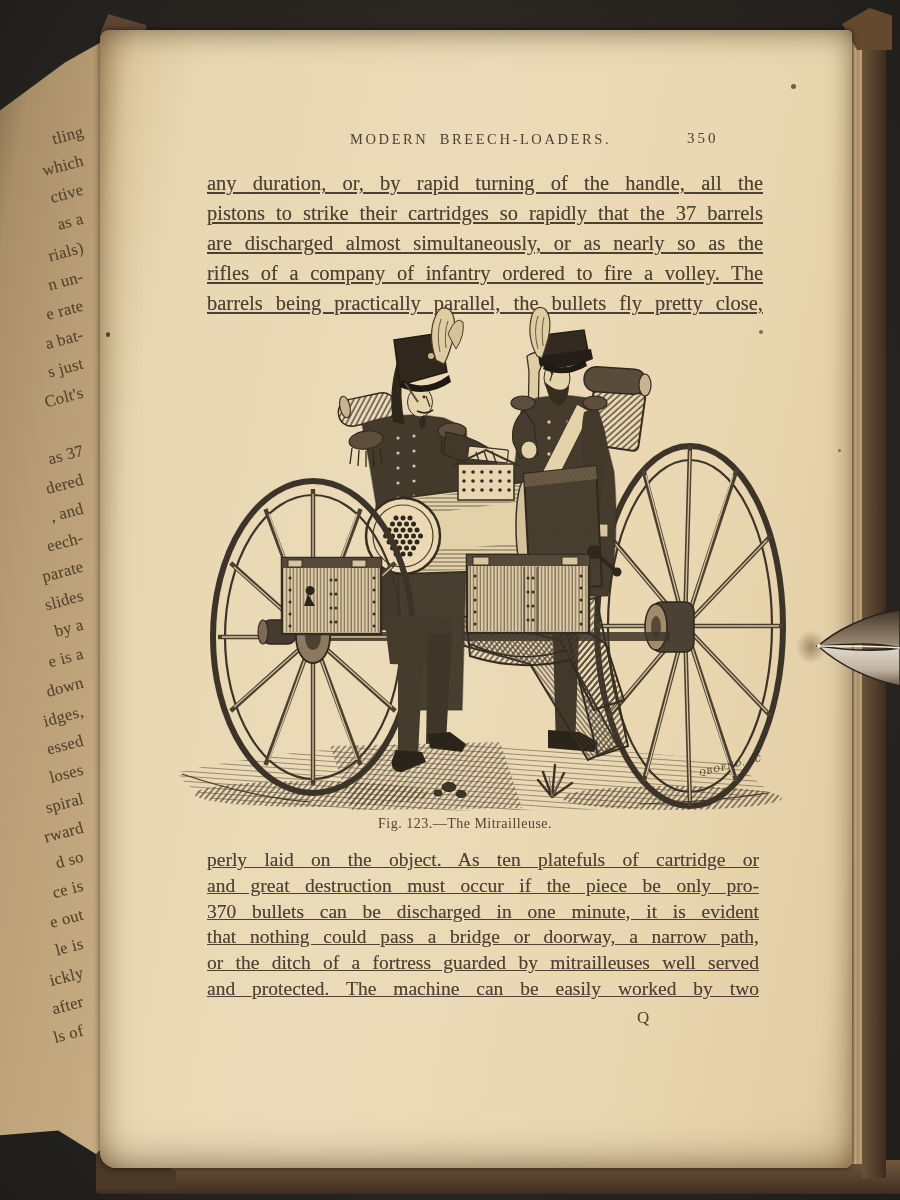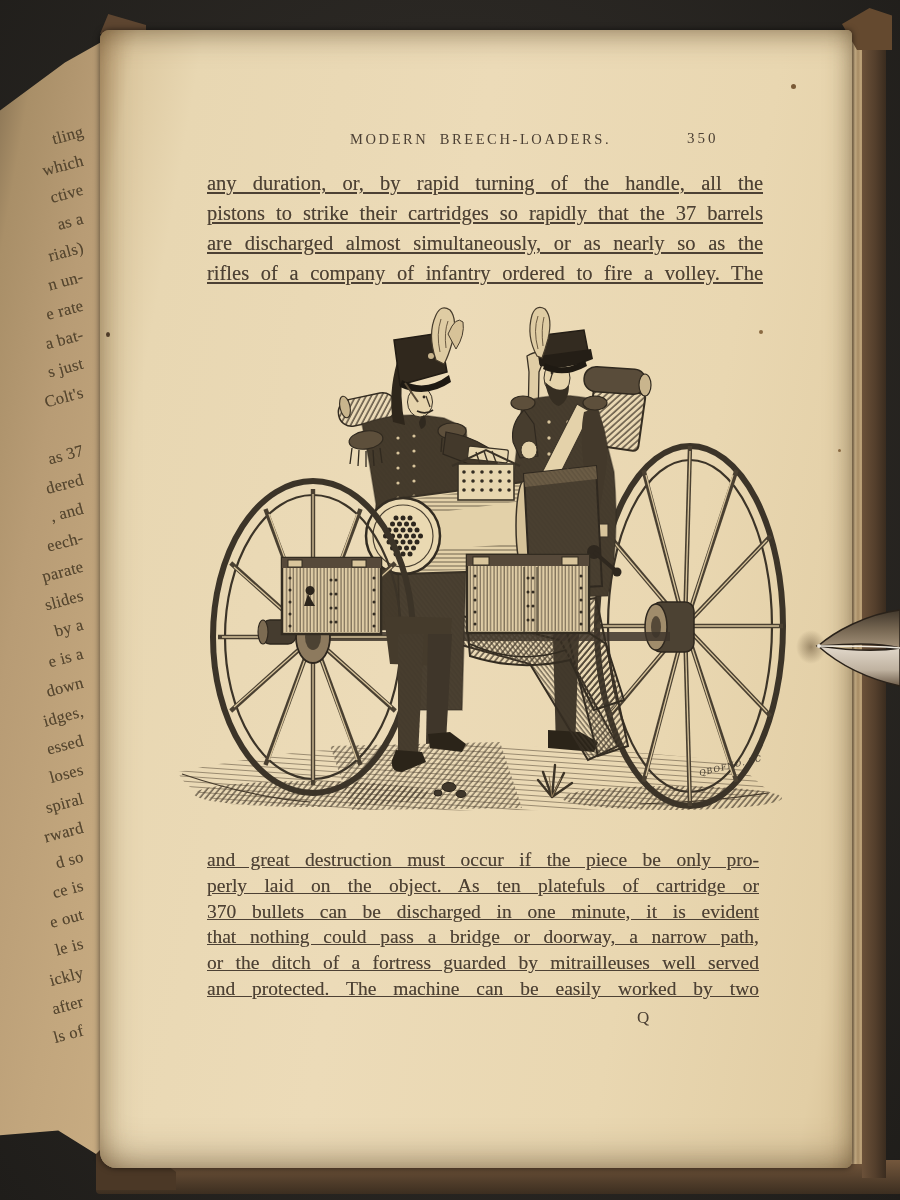--- a/index.html
+++ b/index.html
@@ -107,20 +107,21 @@
 
   <div class="page">
     <div class="hdr-title">MODERN BREECH-LOADERS.</div>
     <div class="hdr-num">350</div>
 
     <div class="para para-top">
         <div class="pline">any duration, or, by rapid turning of the handle, all the</div>
         <div class="pline">pistons to strike their cartridges so rapidly that the 37 barrels</div>
         <div class="pline">are discharged almost simultaneously, or as nearly so as the</div>
         <div class="pline">rifles of a company of infantry ordered to fire a volley. The</div>
+        <div class="pline">barrels being practically parallel, the bullets fly pretty close,</div>
       </div>
 
     <svg class="eng" viewBox="170 300 622 510" xmlns="http://www.w3.org/2000/svg">
       <defs>
         <pattern id="pV" width="3.4" height="6" patternUnits="userSpaceOnUse">
           <rect width="3.4" height="6" fill="#e0cda6"></rect>
             <line x1="1" y1="0" x2="1" y2="6" stroke="#4e4233" stroke-width="1"></line>
         </pattern>
         <pattern id="pD1" width="4.6" height="4.6" patternUnits="userSpaceOnUse" patternTransform="rotate(40)">
           <line x1="1" y1="0" x2="1" y2="4.6" stroke="#473c2e" stroke-width="1.3"></line>
@@ -452,24 +453,25 @@
         <path d="M398,630 L424,630 L418,752 L398,750 Z" fill="#473d2e"></path>
         <path d="M398,630 L424,630 L418,752 L398,750 Z" fill="url(#pD2)" opacity=".5"></path>
         <path d="M428,630 L452,630 L446,738 L426,740 Z" fill="#3f362a"></path>
         <path d="M396,746 L422,748 L426,758 L402,768 Q390,768 392,756 Z" fill="#2b2419"></path>
         <path d="M428,730 L450,728 L466,740 L462,748 L430,744 Z" fill="#2b2419"></path>
       </g>
 
       <text x="700" y="772" transform="rotate(-14 700 772)" font-size="8" letter-spacing="1" fill="#3f372c" style="font-family:'DejaVu Serif',serif;font-style:italic">QBOFNO. SC</text>
     </svg>
 
+    <div class="caption">Fig. 123.—The Mitrailleuse.</div>
 
     <div class="para para-bottom">
+        <div class="pline">perly laid on the object. As ten platefuls of cartridge or</div>
         <div class="pline">and great destruction must occur if the piece be only pro-</div>
-        <div class="pline">perly laid on the object. As ten platefuls of cartridge or</div>
         <div class="pline">370 bullets can be discharged in one minute, it is evident</div>
         <div class="pline">that nothing could pass a bridge or doorway, a narrow path,</div>
         <div class="pline">or the ditch of a fortress guarded by mitrailleuses well served</div>
         <div class="pline">and protected. The machine can be easily worked by two</div>
       </div>
 
     <div class="qmark">Q</div>
 
     <div class="speck" style="left:691px;top:54px;width:5px;height:5px;background:#7a5a36;"></div>
     <div class="speck" style="left:659px;top:300px;width:4px;height:4px;background:#8a6a42;"></div>

